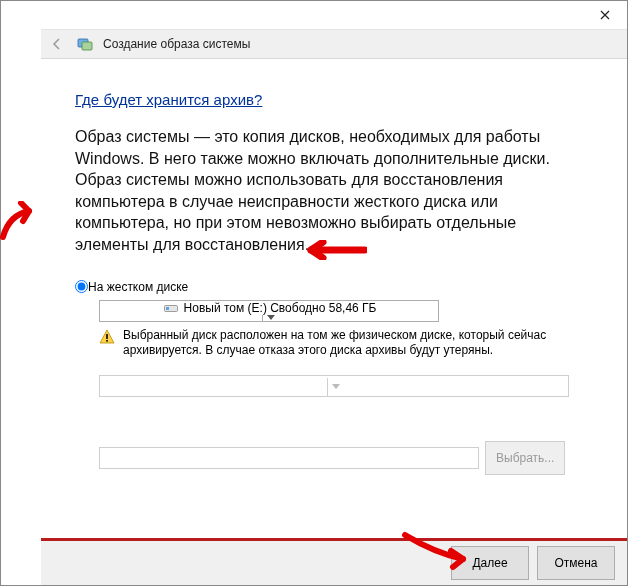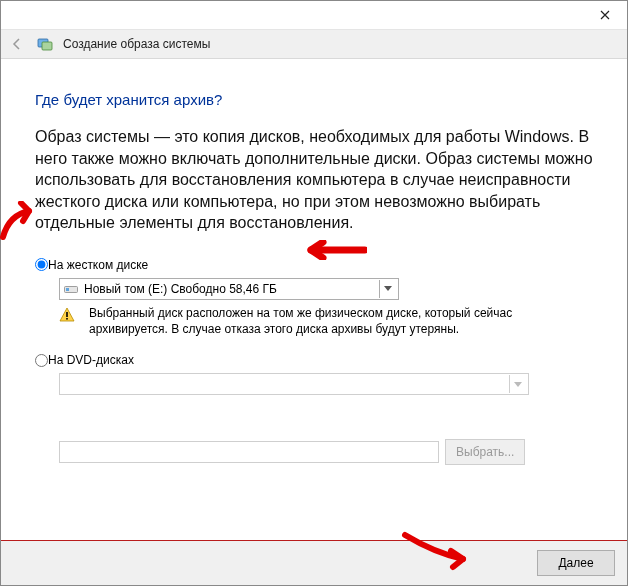--- a/index.html
+++ b/index.html
@@ -15,20 +15,21 @@
   }
   .window {
     width: 628px;
     height: 586px;
     border: 1px solid #888;
     box-sizing: border-box;
     display: flex;
     flex-direction: column;
     background: #fff;
     position: relative;
+    padding-left: 40px;
   }
   .titlebar {
     height: 28px;
     background: #fff;
     display: flex;
     justify-content: flex-end;
     align-items: stretch;
     border-bottom: 1px solid #e5e5e5;
   }
   .titlebar .tbtn {
@@ -59,20 +60,21 @@
   .hdr-title { font-size:12px; color:#222; }
   .content {
     flex: 1 1 auto;
     padding: 14px 34px 0 34px;
     overflow: hidden;
   }
   .heading {
     color: #003399;
     font-size: 15px;
     margin: 18px 0 18px 0;
+    text-decoration: underline;
   }
   .desc {
     font-size: 16px;
     line-height: 1.35;
     color: #111;
     margin-bottom: 24px;
   }
   .option {
     margin: 4px 0 6px 0;
     display: flex;
@@ -89,78 +91,79 @@
     height: 22px;
     width: 340px;
     border: 1px solid #adadad;
     background: #fff;
     display: flex;
     align-items: center;
     justify-content: space-between;
     padding: 0 2px 0 4px;
     box-sizing: border-box;
     font-size: 12px;
+    flex-direction: column;
   }
   .combo.disabled {
     width: 470px;
     color: #6d6d6d;
     border-color: #cfcfcf;
     background: #fff;
   }
   .combo .drive-icon {
     width:14px; height:10px;
     display:inline-flex; margin-right:4px;
   }
   .combo .chev {
     width:16px; height:18px;
     border-left:1px solid #adadad;
     display:flex; align-items:center; justify-content:center;
   }
   .combo.disabled .chev { border-left-color:#cfcfcf; color:#bbb; }
   .warning-row {
     margin: 6px 0 16px 24px;
     display: flex;
-    gap: 14px;
+    gap: 8px;
     align-items: flex-start;
     font-size: 12px;
     line-height:1.3;
     max-width: 510px;
   }
   .warn-icon { width:16px; height:16px; flex:0 0 16px; margin-top:1px; }
   .net-row {
     margin: 4px 0 0 24px;
     display:flex; gap:6px; align-items:center;
   }
   .net-input {
     height:22px;
     border:1px solid #cfcfcf;
     background:#fff;
     box-sizing:border-box;
     flex:1 1 auto;
     max-width: 380px;
   }
   .btn {
-    height: 26px;
+    height: 34px;
     min-width: 78px;
     padding: 0 10px;
     border: 1px solid #adadad;
     background: #e1e1e1;
     font-size: 12px;
     font-family: inherit;
     box-sizing: border-box;
   }
   .btn:disabled {
     color: #9a9a9a;
     border-color: #cfcfcf;
     background: #efefef;
   }
   .footer {
     flex: 0 0 44px;
     height: 44px;
-    border-top: 1px solid #b91c1c;
+    border-top: 3px solid #b91c1c;
     background: #f0f0f0;
     display: flex;
     align-items: center;
     justify-content: flex-end;
     gap: 8px;
     padding: 0 12px;
     margin-top: 12px;
   }
   
   .arrow {
@@ -225,43 +228,40 @@
       <span class="warn-icon">
         <svg width="16" height="16" viewBox="0 0 16 16">
           <path d="M8 1 L15 14 H1 Z" fill="#ffd24a" stroke="#b58a00" stroke-width="0.8"></path>
           <rect x="7.2" y="5" width="1.6" height="5" fill="#000"></rect>
           <rect x="7.2" y="11" width="1.6" height="1.6" fill="#000"></rect>
         </svg>
       </span>
       <span>Выбранный диск расположен на том же физическом диске, который сейчас архивируется. В случае отказа этого диска архивы будут утеряны.</span>
     </div>
 
-    <label class="option">
-      <input type="radio" name="dest" style="">
-      <span>На DVD-дисках</span>
-    </label>
     <div class="combo disabled">
       <span></span>
       <span class="chev">
         <svg width="8" height="5" viewBox="0 0 8 5">
             <path d="M0 0 L4 5 L8 0 Z" fill="#bbb"></path>
           </svg>
       </span>
     </div>
 
     <div style="height:34px"></div>
 
     <div class="net-row">
       <div class="net-input"></div>
       <button class="btn" disabled="">Выбрать...</button>
     </div>
   </div>
 
   <div class="footer">
     <button class="btn">Далее</button>
+    <button class="btn">Отмена</button>
   </div>
 
   <div class="arrow" style="left:-2px; top:200px;">
     <svg width="46" height="40" viewBox="0 0 46 40">
       <path d="M4 36 Q 10 14 30 10" stroke="#e20000" stroke-width="6" fill="none" stroke-linecap="round"></path>
       <path d="M30 10 L22 2 M30 10 L24 20" stroke="#e20000" stroke-width="6" fill="none" stroke-linecap="round"></path>
     </svg>
   </div>
   <div class="arrow" style="left:296px; top:239px;">
     <svg width="70" height="20" viewBox="0 0 70 20">

